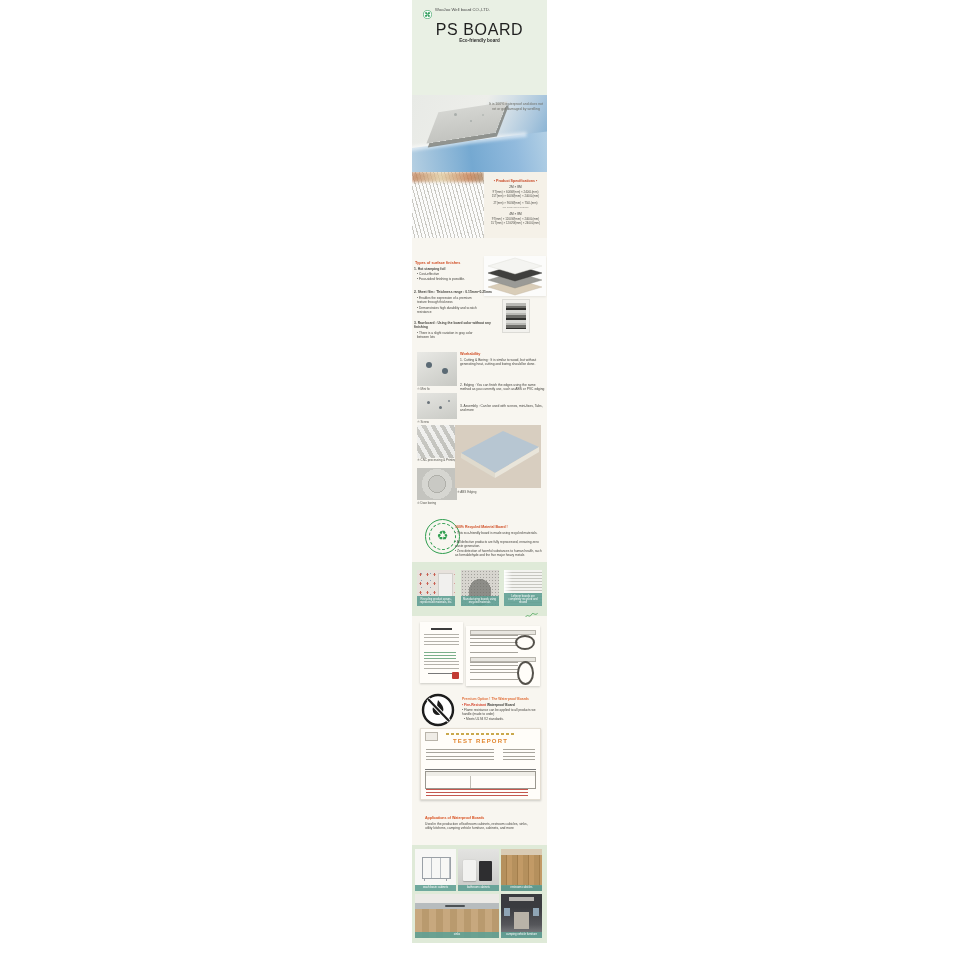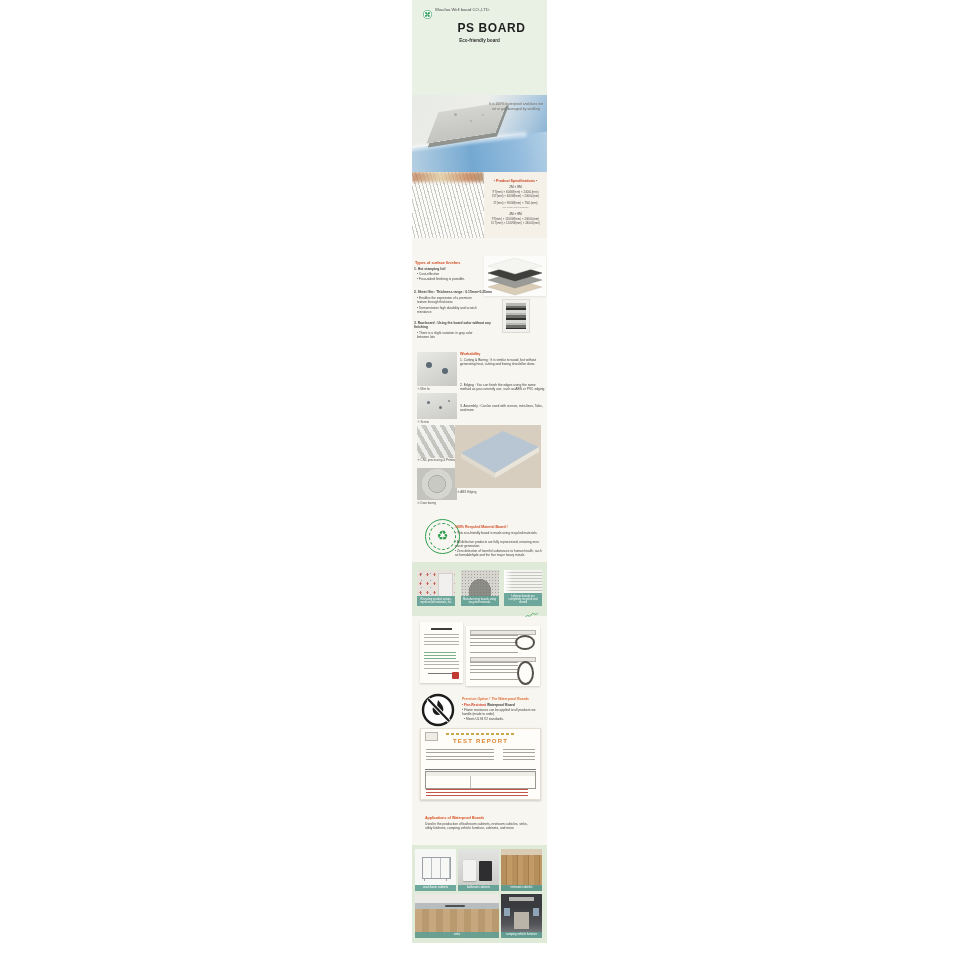--- a/index.html
+++ b/index.html
@@ -32,21 +32,21 @@
       <circle cx="10" cy="10" r="9" fill="#ffffff" stroke="#2f9e5b" stroke-width="1.4"></circle>
       <g fill="#2f9e5b">
         <path d="M10 10C10 4.5 14 3.5 15.5 6 16.8 8.2 13 10 10 10z"></path>
         <path d="M10 10C15.5 10 16.5 14 14 15.5 11.8 16.8 10 13 10 10z"></path>
         <path d="M10 10C10 15.5 6 16.5 4.5 14 3.2 11.8 7 10 10 10z"></path>
         <path d="M10 10C4.5 10 3.5 6 6 4.5 8.2 3.2 10 7 10 10z"></path>
       </g>
     </svg>
   </div>
   <div class="abs" style="left:23px;top:6.5px;font-size:4.2px;color:#4a4a4a;">WooJoo Well board CO.,LTD.</div>
-  <div class="abs ctr" style="left:0;width:135px;top:21px;font-size:12px;font-weight:700;letter-spacing:.6px;color:#1f1f1f;margin-left:12px;">PS BOARD</div>
+  <div class="abs ctr" style="left:0;width:135px;top:21px;font-size:16px;font-weight:400;letter-spacing:.6px;color:#1f1f1f;">PS BOARD</div>
   <div class="abs ctr" style="left:0;width:135px;top:38px;font-size:4.6px;font-weight:bold;color:#2f2f2f;">Eco-friendly board</div>
 
   <div class="abs photo" style="left:0;top:95px;width:135px;height:77px;background:linear-gradient(115deg,#e8eae6 0%,#edeeea 45%,#d3dfe7 60%,#a9c6dd 78%,#6fa3cc 100%);">
     <div class="abs" style="left:-8px;right:-8px;bottom:-14px;height:46px;transform:rotate(-7deg);background:linear-gradient(90deg,#b9d2e4 0%,#6ba3cf 45%,#8fb9dd 75%,#bcd6e8 100%);opacity:.92;"></div>
     <div class="abs" style="left:-4px;right:20px;top:44px;height:5px;transform:rotate(-7deg);background:#ffffff;opacity:.55;filter:blur(1.5px);"></div>
     <div class="abs" style="left:20px;top:13px;width:70px;height:29px;background:linear-gradient(#d4d5d1,#c3c4c0);transform:rotate(-9deg) skewX(-30deg);box-shadow:3px 4px 0 rgba(128,130,126,.85);"></div>
     <div class="abs" style="left:42px;top:18px;width:3px;height:3px;border-radius:50%;background:#a9aeab;"></div>
     <div class="abs" style="left:58px;top:25px;width:2.4px;height:2.4px;border-radius:50%;background:#a9aeab;"></div>
     <div class="abs" style="left:70px;top:19px;width:2px;height:2px;border-radius:50%;background:#b3b8b5;"></div>
     <div class="abs ctr" style="left:76px;top:7px;width:56px;font-size:3.5px;line-height:4.6px;color:#6b6b64;">It is 100% waterproof and does not rot or get damaged by swelling</div>

